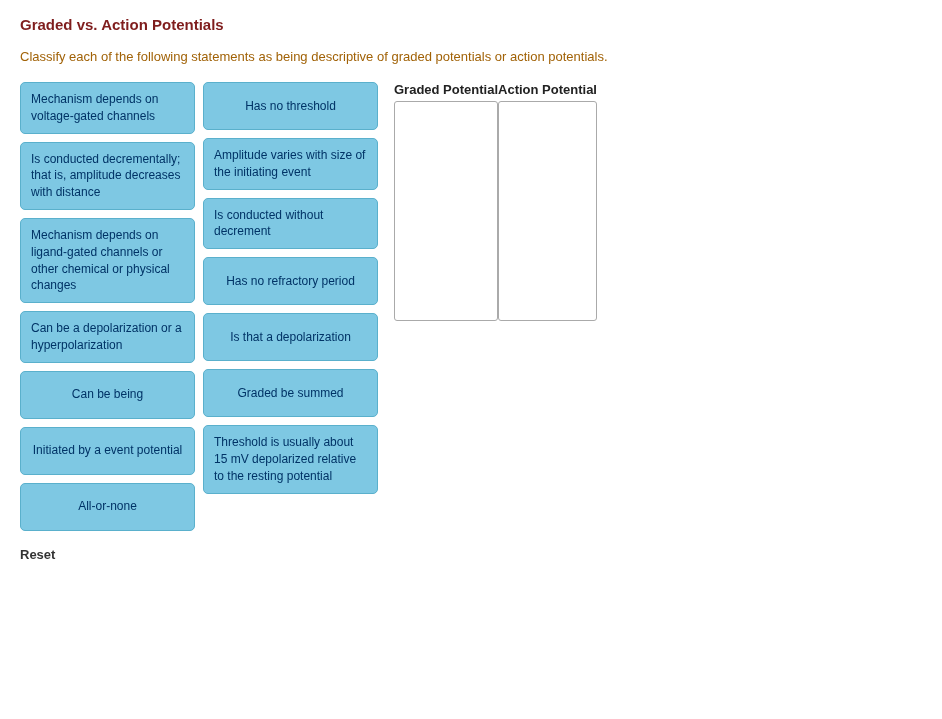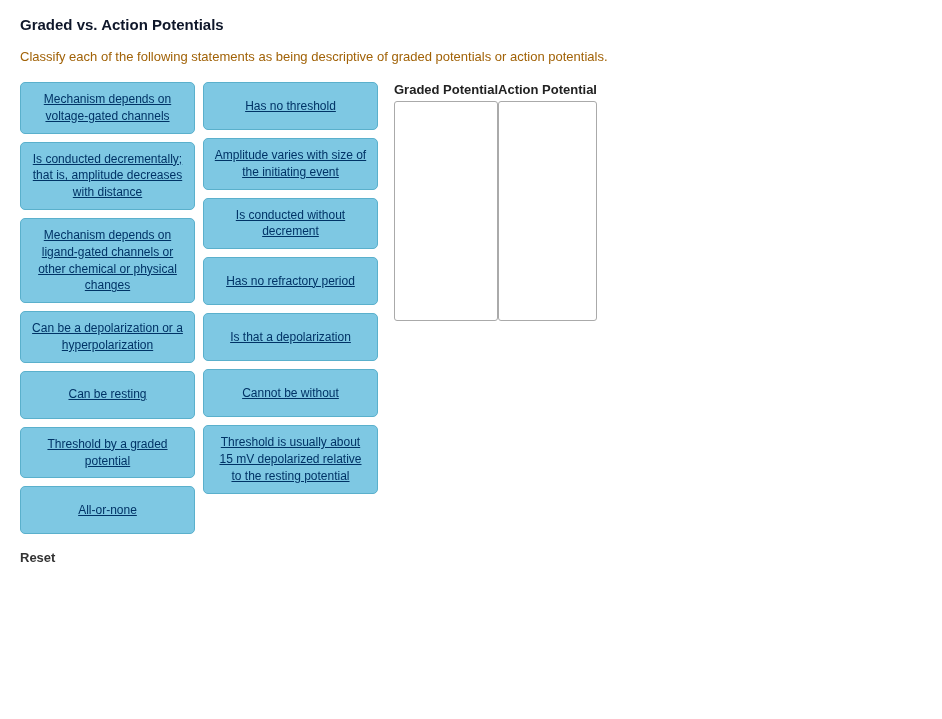--- a/index.html
+++ b/index.html
@@ -7,21 +7,21 @@
       font-family: Arial, sans-serif;
       font-size: 13px;
       background: #fff;
       color: #333;
       padding: 16px 20px;
     }
     h1 {
       font-size: 15px;
       font-weight: bold;
       margin-bottom: 14px;
-      color: #0f172a;
+      color: #7f1d1d;
     }
     .instructions {
       font-size: 13px;
       color: #a16207;
       margin-bottom: 18px;
       margin-top: 16px;
     }
     .main-layout {
       display: flex;
       gap: 16px;
@@ -36,31 +36,30 @@
       display: flex;
       flex-direction: column;
       gap: 8px;
       width: 175px;
     }
     .drag-item {
       background: #7ec8e3;
       border: 1px solid #5ab0cc;
       border-radius: 5px;
       padding: 8px 10px;
-      text-align: center;
+      text-align: left;
       font-size: 12px;
       color: #003366;
       cursor: pointer;
       line-height: 1.4;
       user-select: none;
       min-height: 48px;
       display: flex;
       align-items: center;
       justify-content: center;
-      text-decoration: underline;
     }
     .drop-zones {
       display: flex;
       gap: 0px;
       flex: 1;
     }
     .drop-zone-section {
       margin-bottom: 8px;
     }
     .drop-zone-label {
@@ -95,31 +94,31 @@
 <h1>Graded vs. Action Potentials</h1>
 <p class="instructions">Classify each of the following statements as being descriptive of graded potentials or action potentials.</p>
 
 <div class="main-layout">
   <div class="items-columns">
     <div class="item-col" id="left-col">
     <div class="drag-item">Mechanism depends on voltage-gated channels</div>
         <div class="drag-item">Is conducted decrementally; that is, amplitude decreases with distance</div>
         <div class="drag-item">Mechanism depends on ligand-gated channels or other chemical or physical changes</div>
         <div class="drag-item">Can be a depolarization or a hyperpolarization</div>
-        <div class="drag-item">Can be resting</div>
-        <div class="drag-item">Threshold by a graded potential</div>
+        <div class="drag-item">Can be being</div>
+        <div class="drag-item">Initiated by a event potential</div>
         <div class="drag-item">All-or-none</div>
       </div>
     <div class="item-col" id="right-col">
     <div class="drag-item">Has no threshold</div>
         <div class="drag-item">Amplitude varies with size of the initiating event</div>
         <div class="drag-item">Is conducted without decrement</div>
         <div class="drag-item">Has no refractory period</div>
         <div class="drag-item">Is that a depolarization</div>
-        <div class="drag-item">Cannot be without</div>
+        <div class="drag-item">Graded be summed</div>
         <div class="drag-item">Threshold is usually about 15 mV depolarized relative to the resting potential</div>
       </div>
   </div>
 
   <div class="drop-zones">
     <div class="drop-zone-section">
       <div class="drop-zone-label">Graded Potential</div>
       <div class="drop-zone"></div>
     </div>
     <div class="drop-zone-section">

